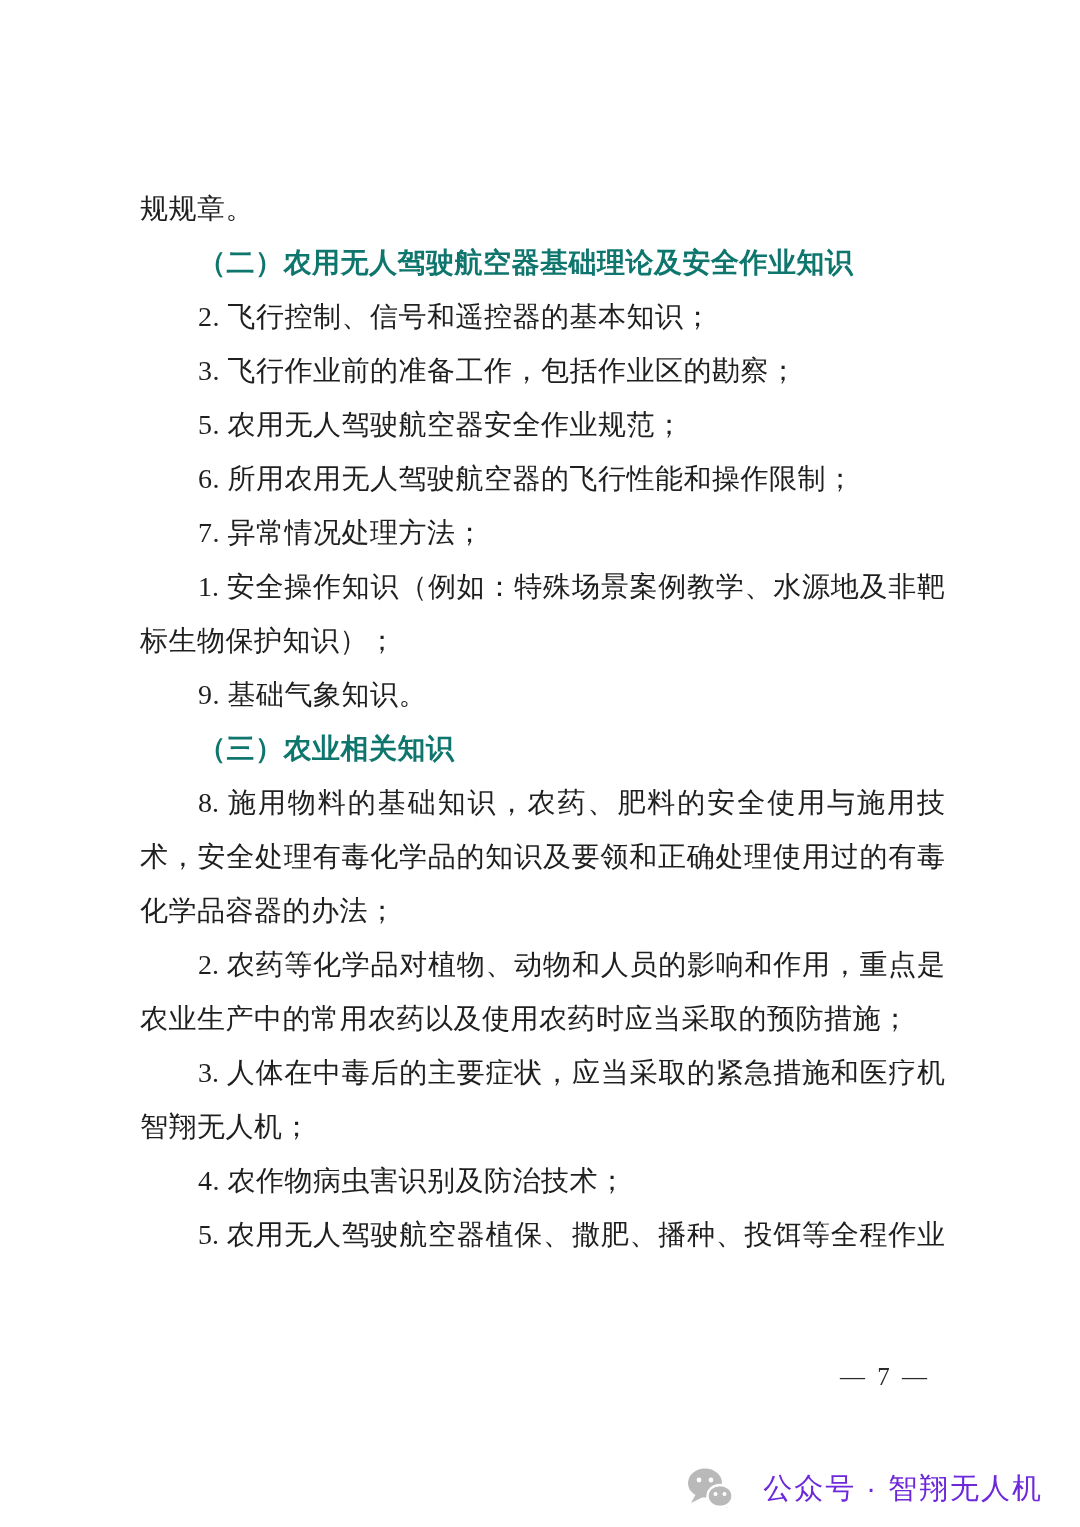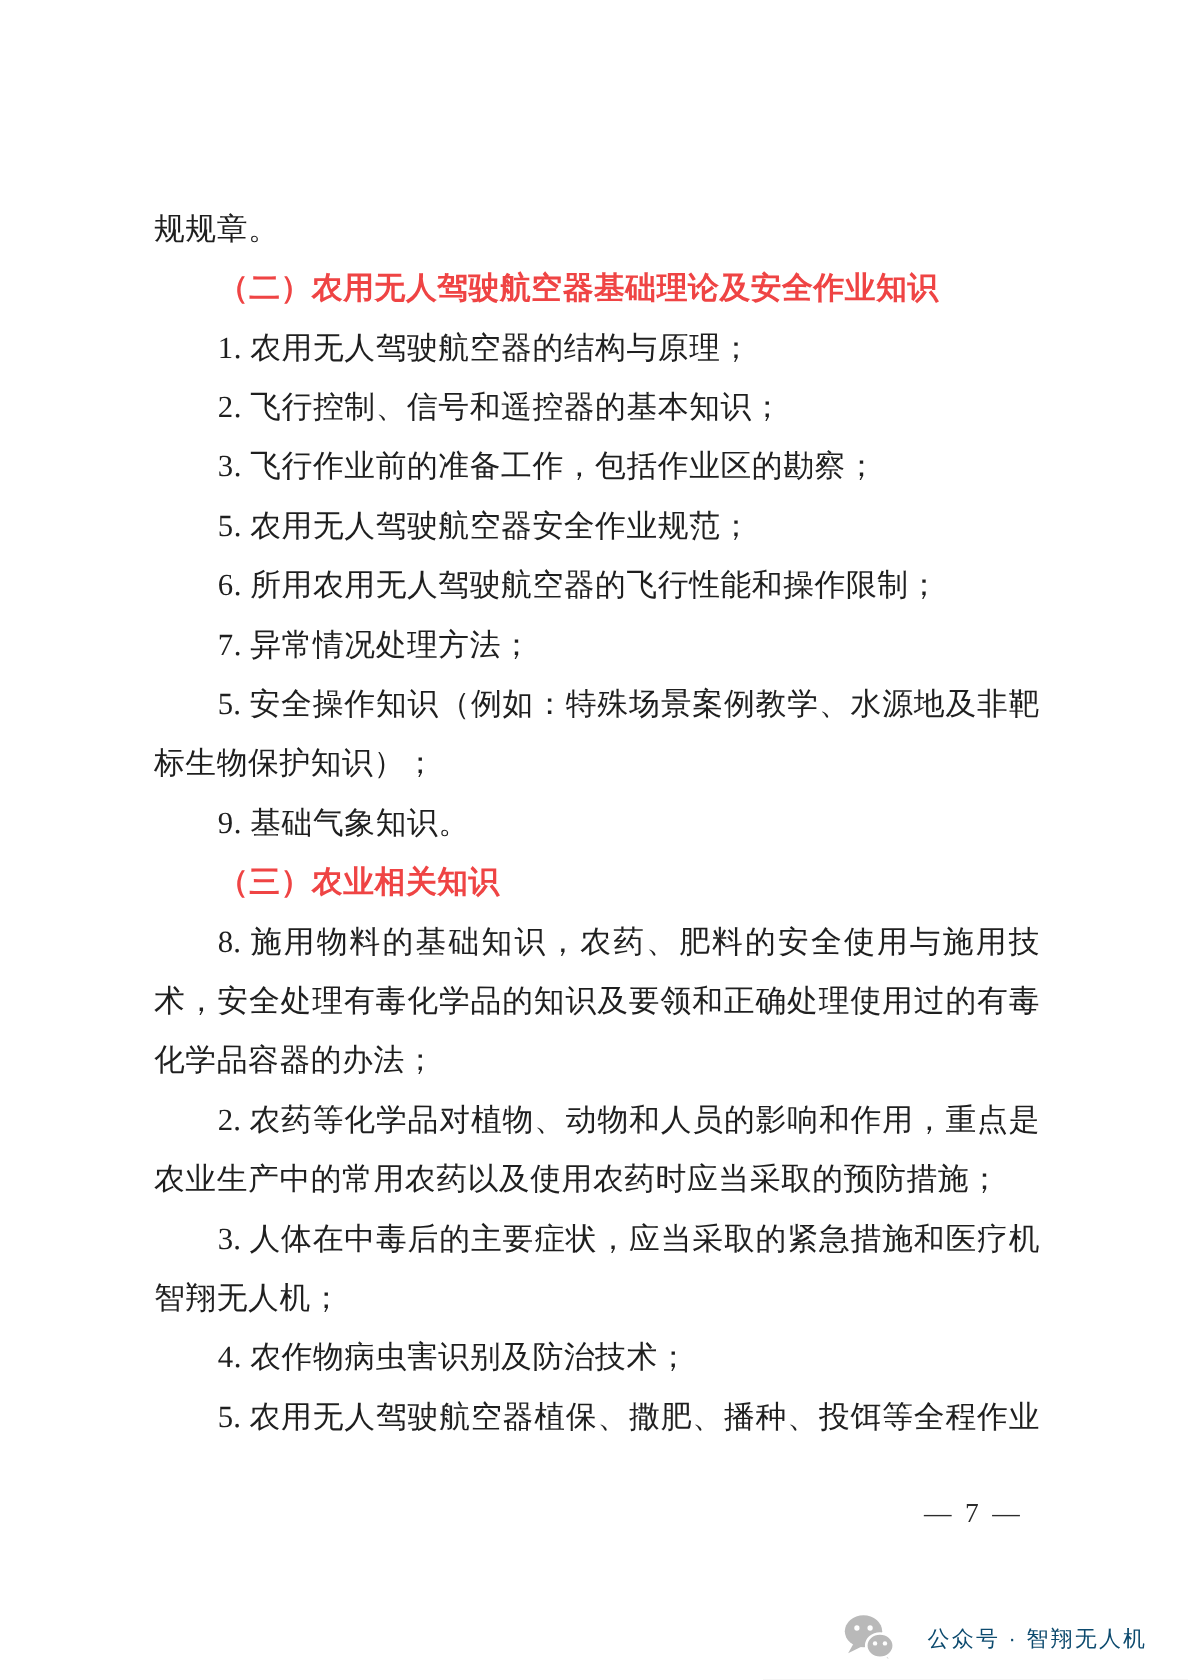--- a/index.html
+++ b/index.html
@@ -26,60 +26,59 @@
     white-space: nowrap;
     letter-spacing: 0.5px;
   }
   .line.fill {
     white-space: normal;
     text-align: justify;
     text-align-last: justify;
     letter-spacing: 0;
   }
   .line.indent { text-indent: 58px; }
-  .line.bold { font-weight: 700; color: #ef4444; }
+  .line.bold { font-weight: 700; color: #0f766e; }
   .pagenum {
     position: absolute;
     top: 1362px;
     right: 150px;
     font-size: 25px;
     line-height: 30px;
     letter-spacing: 3px;
     color: #2c2c2c;
   }
   .watermark {
     position: absolute;
     bottom: 16px;
     right: 37px;
     display: flex;
     align-items: center;
     gap: 30px;
     font-family: "Liberation Sans", "DejaVu Sans", sans-serif;
-    font-size: 20px;
+    font-size: 29px;
     letter-spacing: 2px;
-    color: #0c4a6e;
+    color: #6d28d9;
     user-select: none;
   }
   .wm-icon { display: block; }
 </style>
 </head>
 <body>
 
 <div class="doc">
 
   <div class="content">
     <div class="line">规规章。</div>
     <div class="line indent bold">（二）农用无人驾驶航空器基础理论及安全作业知识</div>
-    <div class="line indent">1. 农用无人驾驶航空器的结构与原理；</div>
     <div class="line indent">2. 飞行控制、信号和遥控器的基本知识；</div>
     <div class="line indent">3. 飞行作业前的准备工作，包括作业区的勘察；</div>
     <div class="line indent">5. 农用无人驾驶航空器安全作业规范；</div>
     <div class="line indent">6. 所用农用无人驾驶航空器的飞行性能和操作限制；</div>
     <div class="line indent">7. 异常情况处理方法；</div>
-    <div class="line indent fill">5. 安全操作知识（例如：特殊场景案例教学、水源地及非靶</div>
+    <div class="line indent fill">1. 安全操作知识（例如：特殊场景案例教学、水源地及非靶</div>
     <div class="line">标生物保护知识）；</div>
     <div class="line indent">9. 基础气象知识。</div>
     <div class="line indent bold">（三）农业相关知识</div>
     <div class="line indent fill">8. 施用物料的基础知识，农药、肥料的安全使用与施用技</div>
     <div class="line fill">术，安全处理有毒化学品的知识及要领和正确处理使用过的有毒</div>
     <div class="line">化学品容器的办法；</div>
     <div class="line indent fill">2. 农药等化学品对植物、动物和人员的影响和作用，重点是</div>
     <div class="line">农业生产中的常用农药以及使用农药时应当采取的预防措施；</div>
     <div class="line indent fill">3. 人体在中毒后的主要症状，应当采取的紧急措施和医疗机</div>
     <div class="line">智翔无人机；</div>

